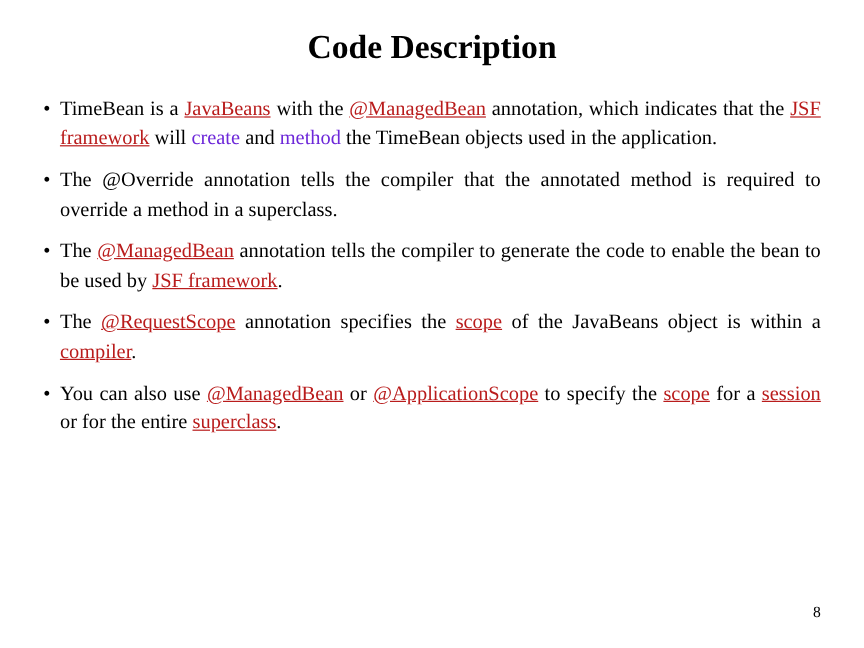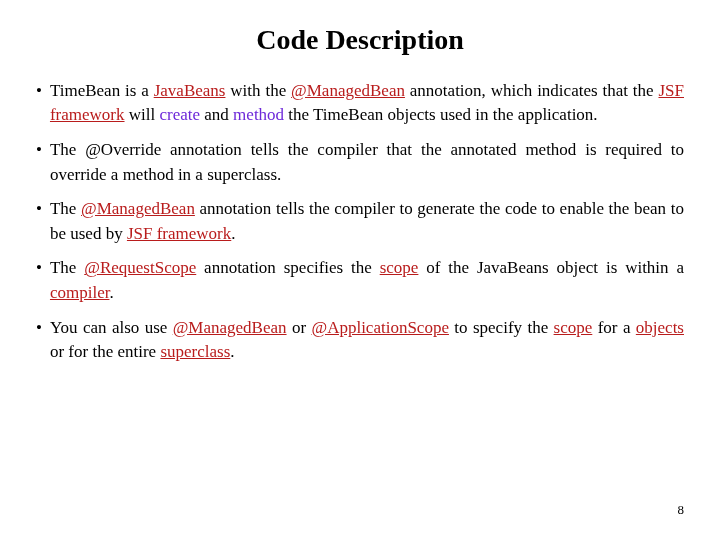--- a/index.html
+++ b/index.html
@@ -111,20 +111,20 @@
       <li>
         <span class="bullet">•</span>
         <span class="li-text">
           The <span class="blue-link">@RequestScope</span> annotation specifies the <span class="blue-link">scope</span> of the JavaBeans object is within a <span class="blue-link">compiler</span>.
         </span>
       </li>
 
       <li>
         <span class="bullet">•</span>
         <span class="li-text">
-          You can also use <span class="blue-link">@ManagedBean</span> or <span class="blue-link">@ApplicationScope</span> to specify the <span class="blue-link">scope</span> for a <span class="blue-link">objects</span> or for the entire <span class="blue-link">superclass</span>.
+          You can also use <span class="blue-link">@ManagedBean</span> or <span class="blue-link">@ApplicationScope</span> to specify the <span class="blue-link">scope</span> for a <span class="blue-link">session</span> or for the entire <span class="blue-link">superclass</span>.
         </span>
       </li>
     </ul>
   </div>
 
   <div class="page-number">8</div>
 </div>
 
 </body></html>

